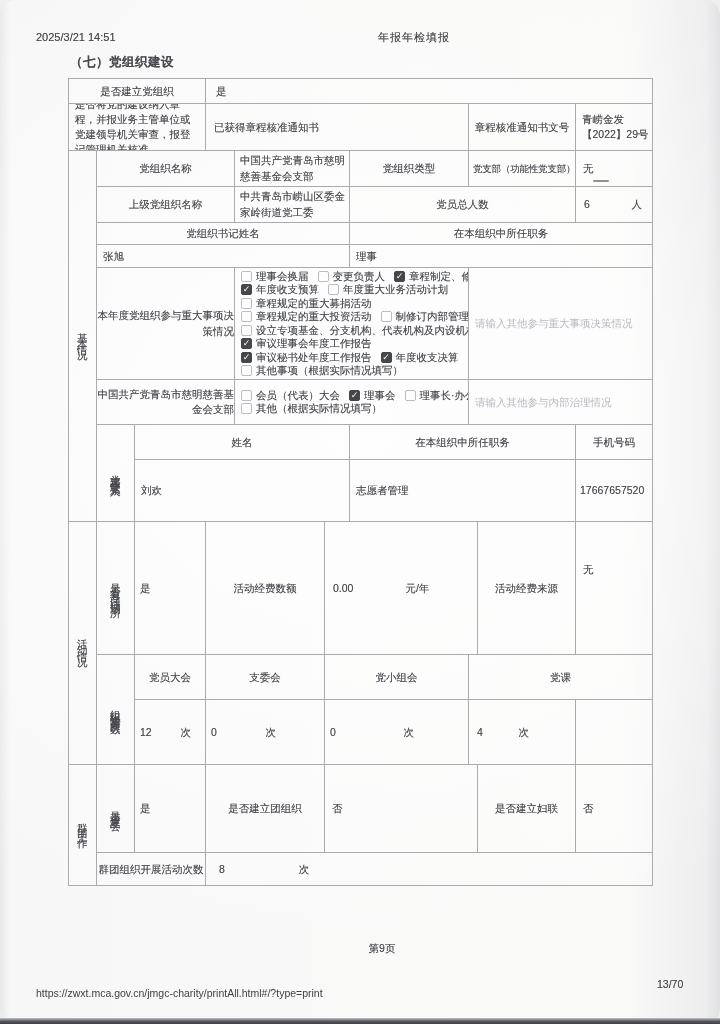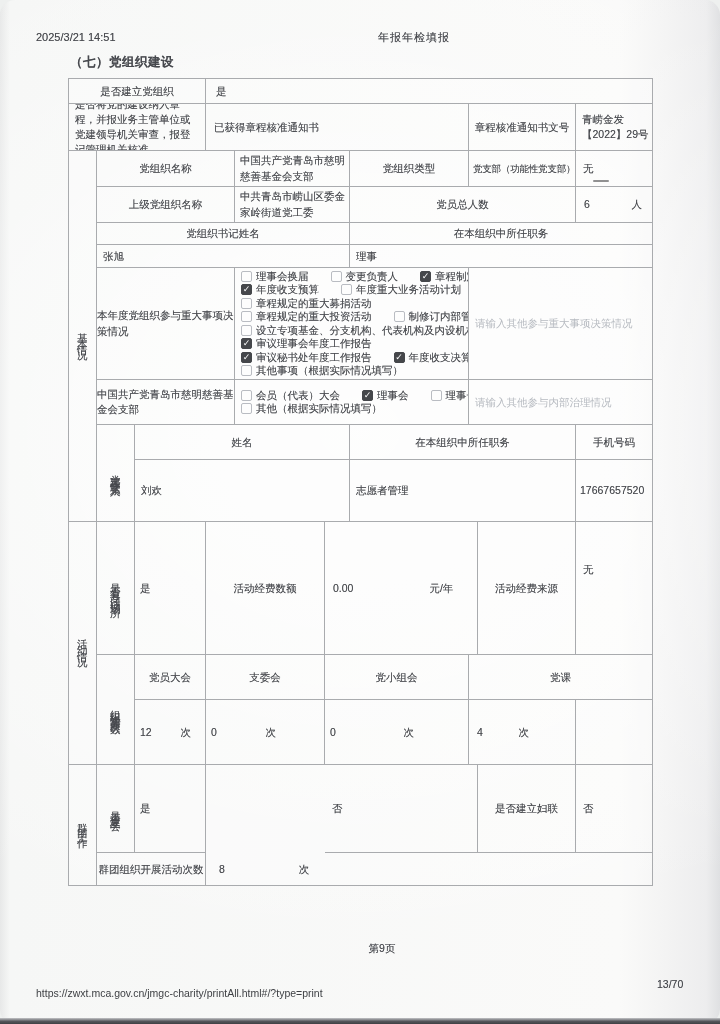--- a/index.html
+++ b/index.html
@@ -29,49 +29,49 @@
     display:grid;
     grid-template-columns:28px 38px 71px 29px 90px 25px 119px 9px 98px 77px;
     grid-template-rows:25px 47px 36px 36px 22px 23px 112px 45px 35px 62px 133px 45px 65px 88px 33px;
     border-top:1px solid #a9abae;border-left:1px solid #a9abae;
     background:rgba(255,255,255,.25);
     font-size:10.5px;color:#47494e;
   }
   .c{
     border-right:1px solid #a9abae;border-bottom:1px solid #a9abae;
     display:flex;align-items:center;justify-content:center;
-    text-align:left;overflow:hidden;box-sizing:border-box;
+    text-align:right;overflow:hidden;box-sizing:border-box;
     text-shadow:0 0 .5px rgba(71,73,78,.5);line-height:1.4;
   }
   .left{justify-content:flex-start;text-align:left;}
   .pl4{padding-left:4px;}.pl5{padding-left:5px;}.pl6{padding-left:6px;}
   .pl7{padding-left:7px;}.pl8{padding-left:8px;}.pl10{padding-left:10px;}
   .pl13{padding-left:13px;}
   .pad{padding:4px 6px;}
   .wrap{line-height:1.45;}
   .fs95{font-size:9.5px;letter-spacing:-.2px;white-space:nowrap;}
   .vert{
     writing-mode:vertical-rl;text-orientation:upright;
     letter-spacing:5px;line-height:1;padding:4px 0;
   }
   .ls2{letter-spacing:2px;}.ls3{letter-spacing:3px;}.ls6{letter-spacing:6px;}
   .ph{color:#b6bac0;text-shadow:none;}
   .between{justify-content:space-between;padding:0 10px 0 8px;}
   .topcell{align-items:flex-start;padding-top:40px;}
   .cbx-cell{flex-direction:column;align-items:flex-start;justify-content:center;padding:3px 4px 3px 6px;}
   .cbx-line{display:flex;align-items:center;height:13.5px;white-space:nowrap;}
-  .cbx-item{display:inline-flex;align-items:center;margin-right:22px;}
+  .cbx-item{display:inline-flex;align-items:center;margin-right:9px;}
   .cbx{
     width:11px;height:11px;box-sizing:border-box;border:1px solid #b9bcc2;border-radius:2px;
     background:#fdfdfd;display:inline-flex;align-items:center;justify-content:center;
     font-size:9px;color:#fff;flex:0 0 auto;margin-right:4px;line-height:1;text-shadow:none;
   }
   .cbx.on{background:#45474b;border-color:#45474b;}
   .cnt{justify-content:space-between;}
-  .unit-gap52{margin-left:76px;}
+  .unit-gap52{margin-left:52px;}
   .unit-gap74{margin-left:74px;}
   .artifact{position:absolute;left:593px;top:180px;width:16px;height:2px;background:#6c6c6e;border-radius:1px;opacity:.75;}
   .ftr-page{position:absolute;left:0;right:0;top:942px;text-align:center;font-size:10.5px;padding-left:44px;}
   .ftr-url{position:absolute;left:36px;top:987px;font-size:10.5px;color:#3f4145;text-align:center;}
   .ftr-count{position:absolute;left:657px;top:978px;font-size:10.5px;}
 </style>
 </head>
 <body>
 
 <div class="paper">
@@ -249,20 +249,21 @@
     </div>
     <div class="c cnt" style="grid-area:13/8/14/10;padding:0 46px 0 8px">
       <span>4</span>
       <span>次</span>
     </div>
     <div class="c" style="grid-area:13/10/14/11"></div>
 
     <div class="c vert" style="grid-area:14/1/16/2">群团工作</div>
     <div class="c vert ls2" style="grid-area:14/2/15/3">是否建立工会</div>
     <div class="c left pl5" style="grid-area:14/3/15/4">是</div>
+    <div class="c" style="grid-area:14/4/15/6">是否建立团组织</div>
     <div class="c left pl7" style="grid-area:14/6/15/9">否</div>
     <div class="c" style="grid-area:14/9/15/10">是否建立妇联</div>
     <div class="c left pl7" style="grid-area:14/10/15/11">否</div>
 
     <div class="c" style="grid-area:15/2/16/4">群团组织开展活动次数</div>
     <div class="c left pl13" style="grid-area:15/4/16/11">
       <span>8</span>
       <span class="unit-gap74">次</span>
     </div>
 

